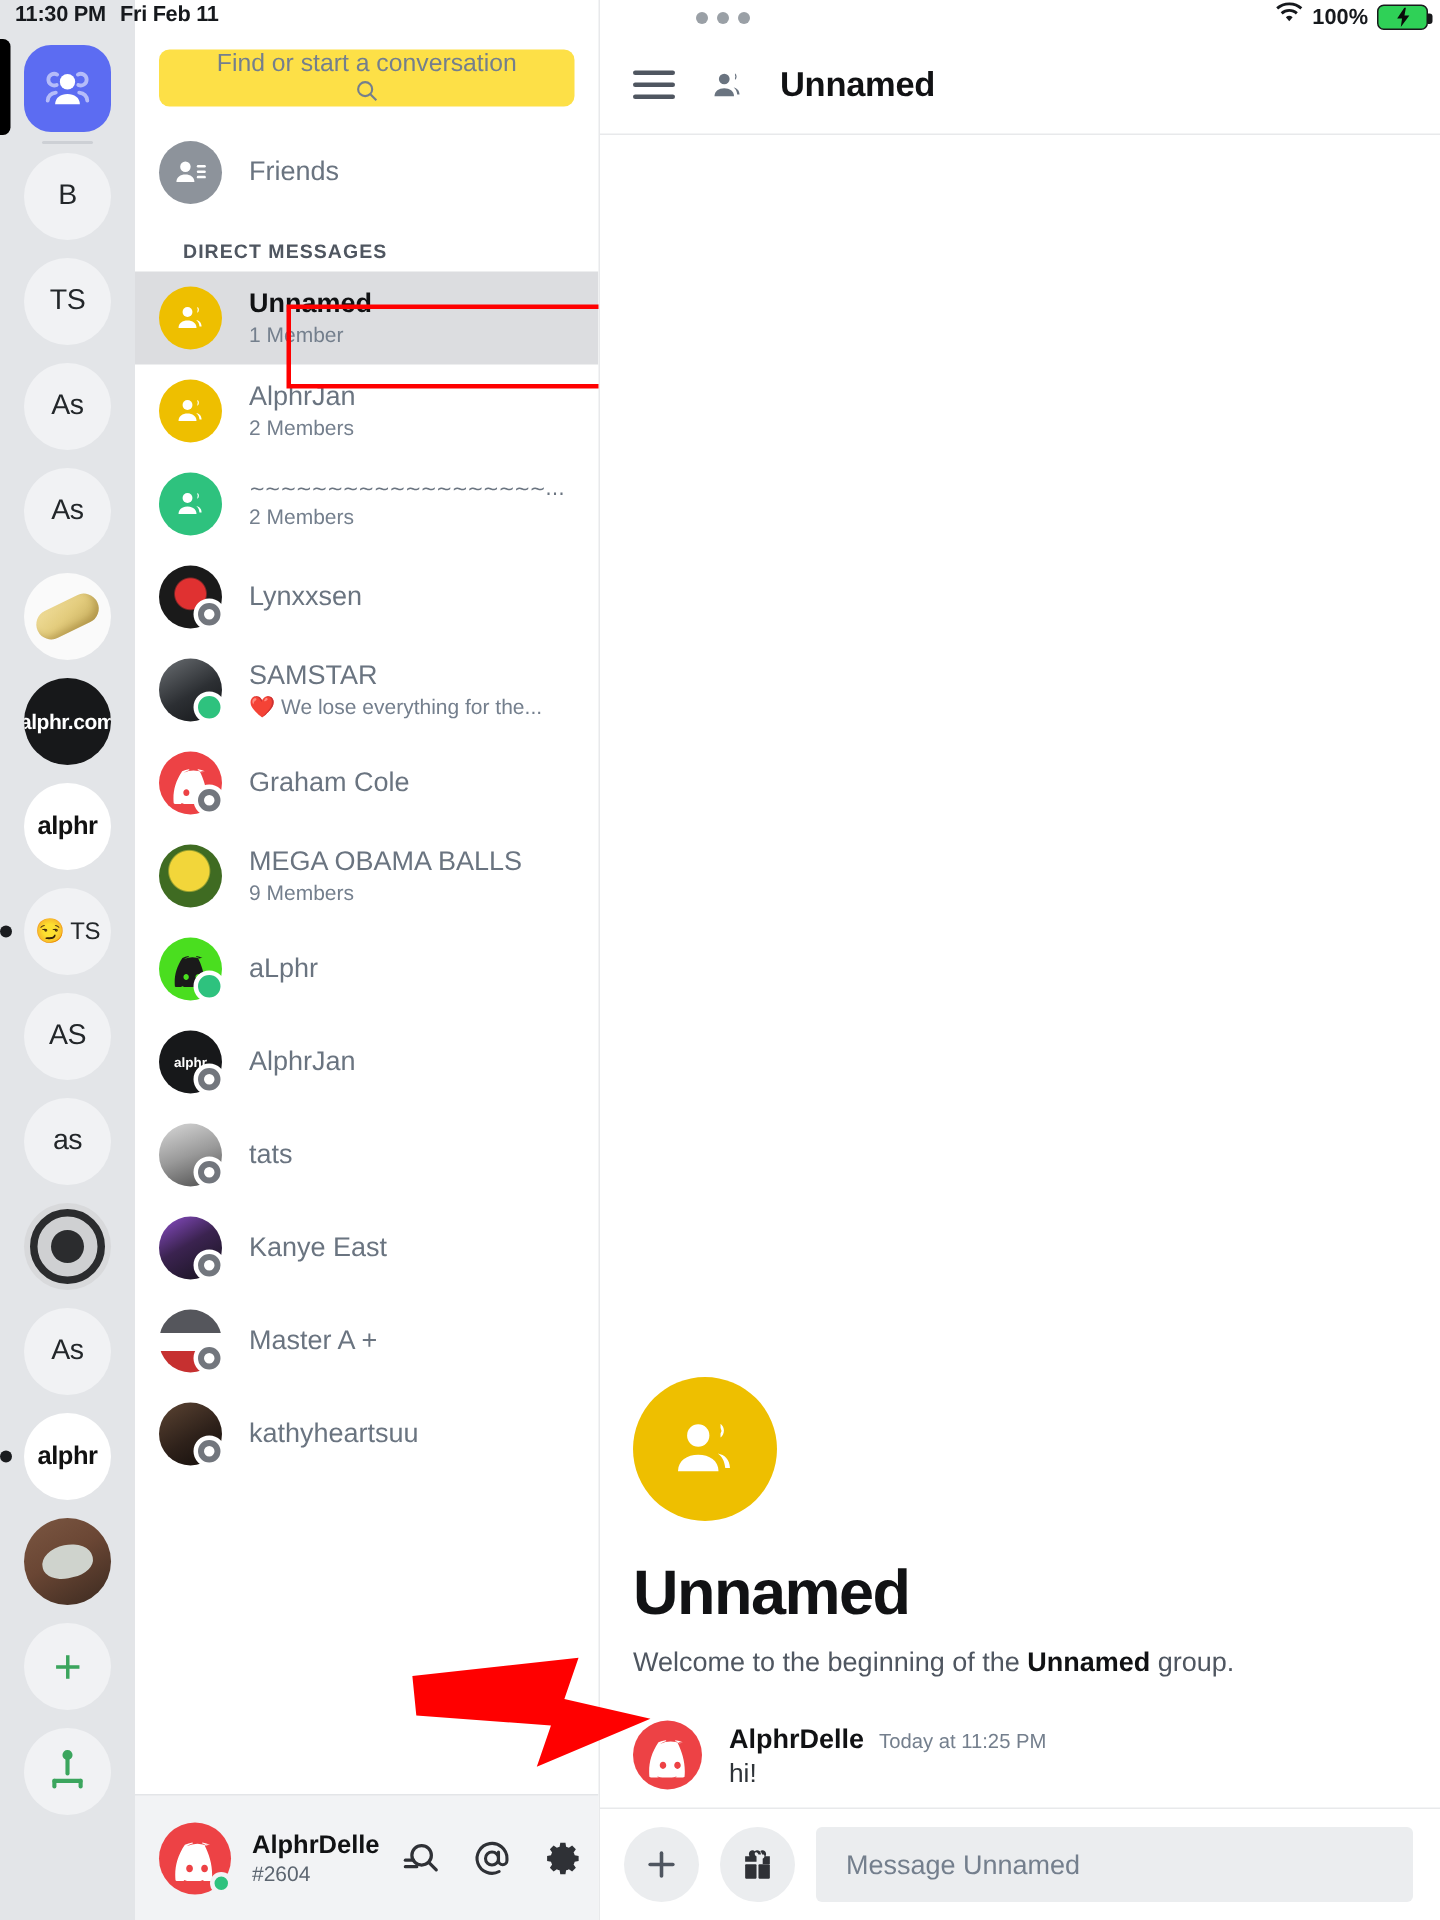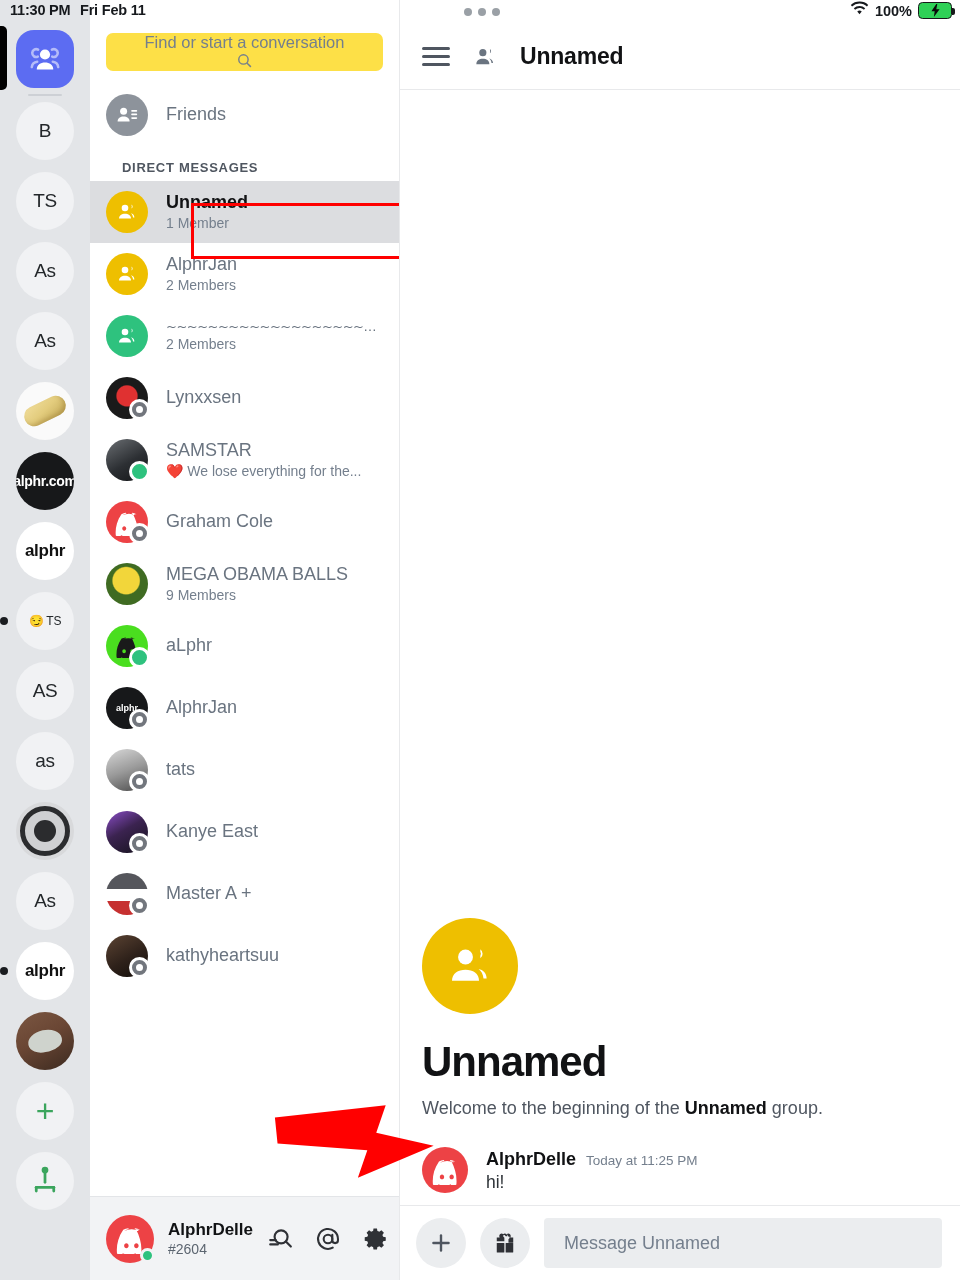--- a/index.html
+++ b/index.html
@@ -79,21 +79,21 @@
   .srv.home { border-radius: 18px; background: #5c6cf2; }
   .srv.home svg { width: 36px; height: 36px; }
   .rail-sep {
     width: 34px; height: 2px; background: #cdd0d5; margin: 0 auto;
     border-radius: 1px;
   }
   .srv.dark { background: #17181a; color: #fff; font-size: 14px; font-weight: 700; }
   .srv.white { background: #fff; color: #111; font-size: 17px; font-weight: 700; }
   .srv.plus { color: #3ba55d; font-size: 32px; font-weight: 300; }
   .srv.compass { color: #3ba55d; }
-  .srv.emojits { font-size: 12px; }
+  .srv.emojits { font-size: 16px; }
   .srv.bread {
     background: #fafafa;
   }
   .bread-shape {
     width: 44px; height: 20px; border-radius: 10px;
     background: linear-gradient(160deg, #f0dd9a 0%, #e3cc7d 48%, #c5ab5a 100%);
     transform: rotate(-26deg);
     box-shadow: inset -2px -3px 4px rgba(140,110,40,.35);
   }
   .srv.eye { background: #d8d9db; }

